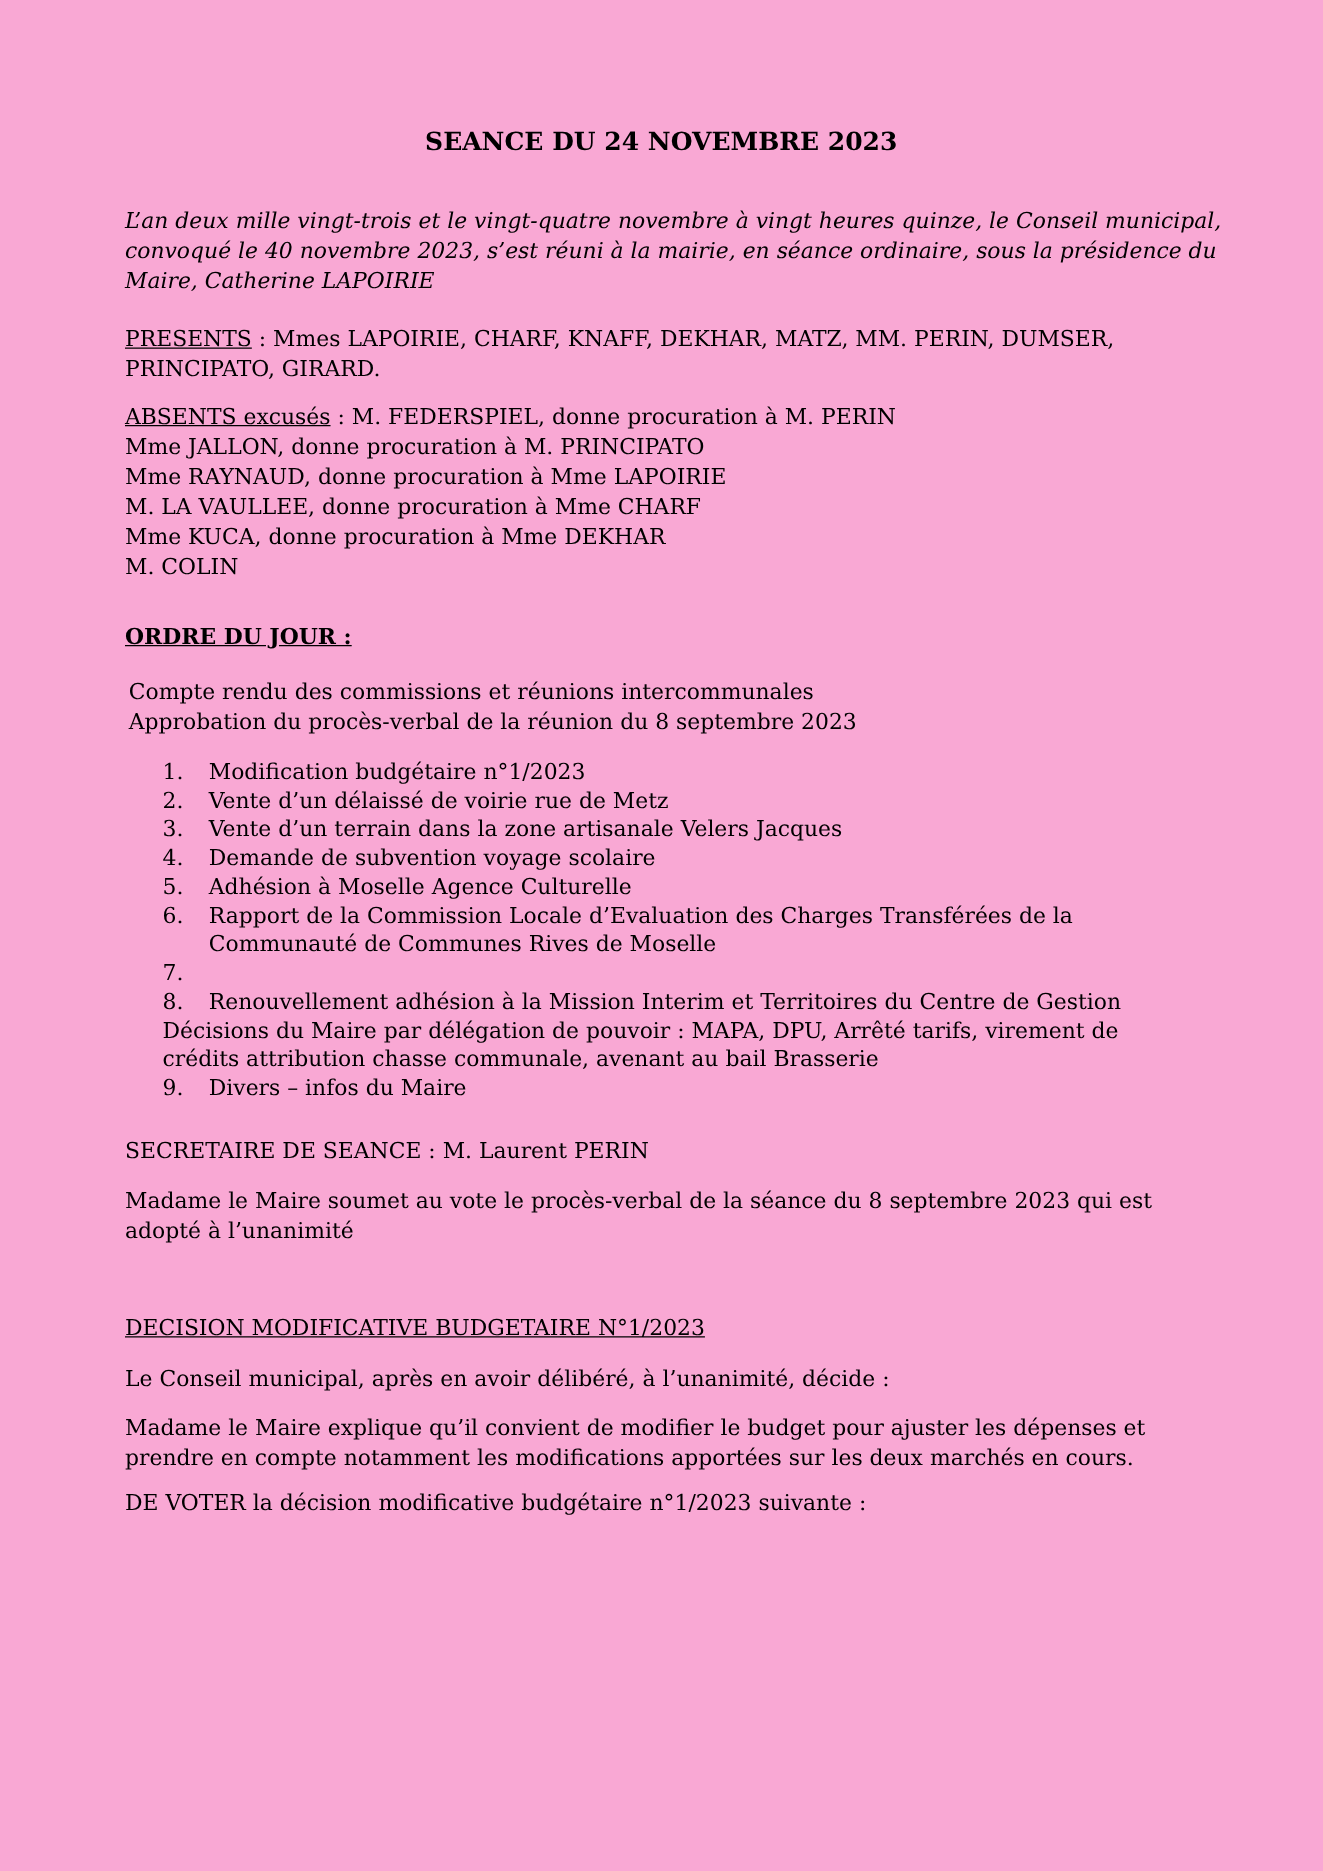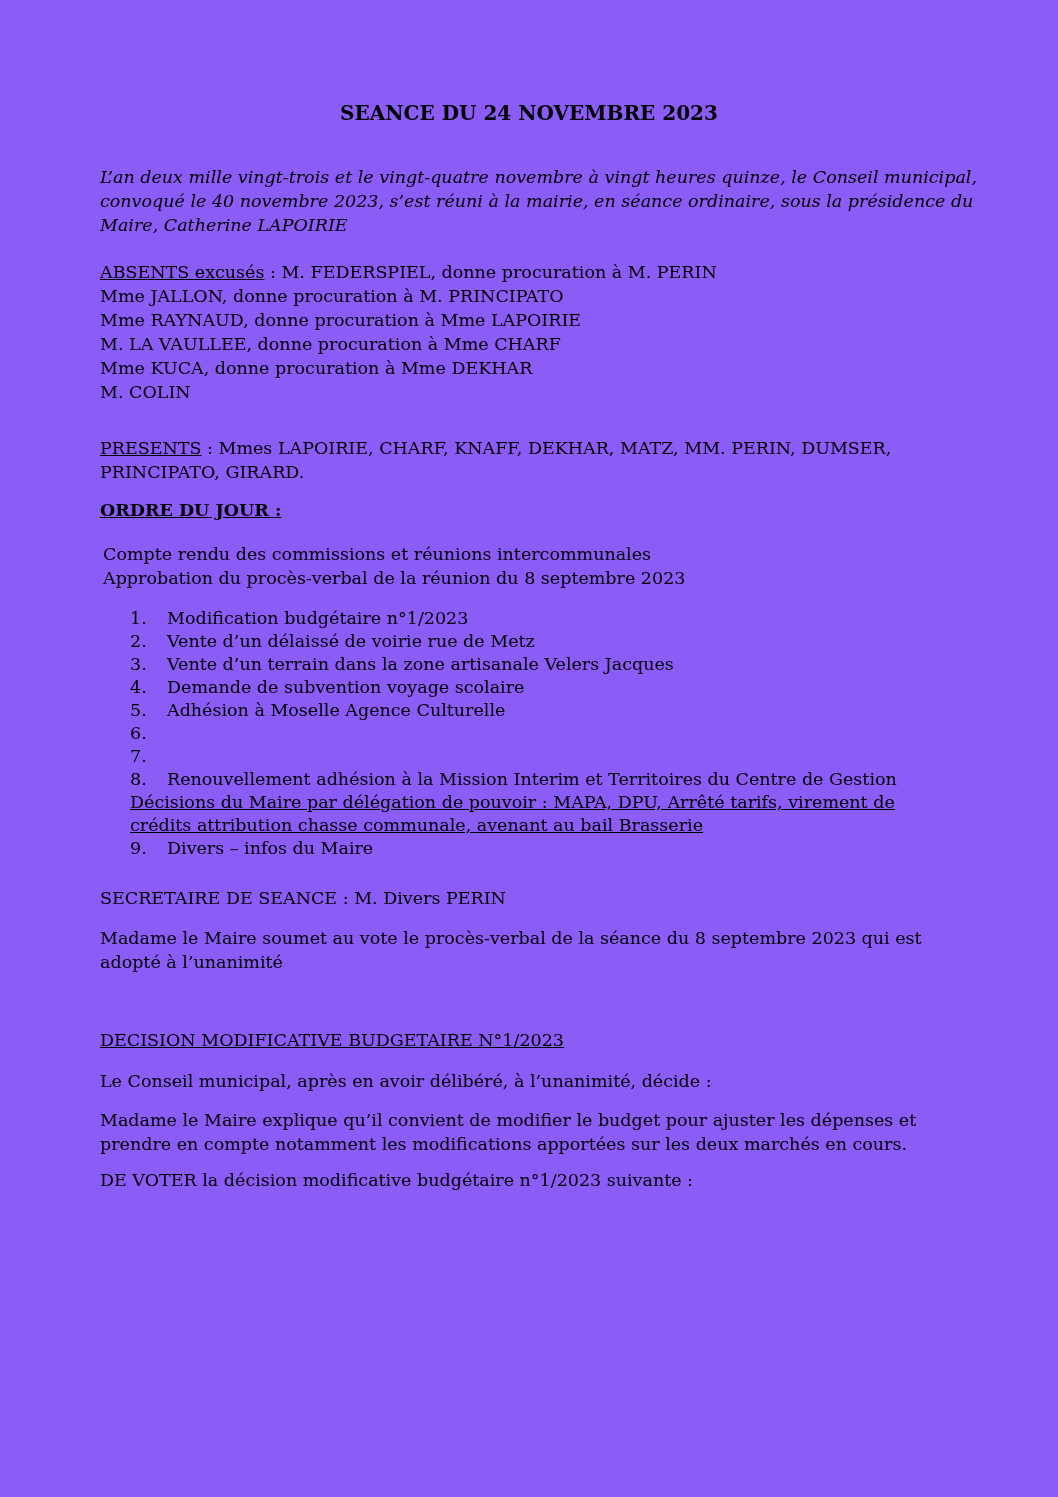--- a/index.html
+++ b/index.html
@@ -2,21 +2,21 @@
 <html><head>
 <meta charset="utf-8">
 <style>
   html, body { margin: 0; padding: 0; background: #ffffff; }
   .page {
     position: relative;
     width: 1058px;
     height: 1497px;
     box-sizing: border-box;
     padding: 99px 100px 0 100px;
-    background: #8b5cf6;
+    background: #f9a8d4;
     color: #000000;
     font-family: "DejaVu Serif", serif;
     font-size: 17.5px;
     line-height: 24px;
     overflow: hidden;
   }
   .doc-title {
     margin: 0 0 38px 0;
     font-size: 20px;
     font-weight: bold;
@@ -33,21 +33,21 @@
     margin: 0 0 20px 0;
     font-weight: bold;
     text-decoration: underline;
     white-space: pre;
   }
   .ordre-intro { padding-left: 3px; margin-bottom: 17px; }
   .agenda { line-height: 23px; margin-bottom: 26px; }
   .agenda-row { display: flex; padding-left: 30px; margin: 0; }
   .agenda-num { flex: none; width: 37px; white-space: pre; }
   .agenda-text { white-space: pre; }
-  .agenda-cont { margin: 0; padding-left: 30px; white-space: pre; text-decoration: underline; }
+  .agenda-cont { margin: 0; padding-left: 30px; white-space: pre; }
   .secretaire-para { margin-bottom: 16px; }
   .votepv-para { margin-bottom: 54px; }
   .decision-heading {
     margin: 0 0 17px 0;
     text-decoration: underline;
     white-space: pre;
   }
   .decision-para1 { margin-bottom: 12px; }
   .conseil-para { margin-bottom: 15px; }
 </style>
@@ -55,29 +55,29 @@
 <body>
 
 <div class="page">
 
   <h1 class="doc-title">SEANCE DU 24 NOVEMBRE 2023</h1>
 
   <p class="para intro">L’an deux mille vingt-trois et le vingt-quatre novembre à vingt heures quinze, le Conseil municipal,
 convoqué le 40 novembre 2023, s’est réuni à la mairie, en séance ordinaire, sous la présidence du
 Maire, Catherine LAPOIRIE</p>
 
+  <p class="para presents-para"><span class="u">PRESENTS</span><span> : Mmes LAPOIRIE, CHARF, KNAFF, DEKHAR, MATZ, MM. PERIN, DUMSER,
+PRINCIPATO, GIRARD.</span></p>
+
   <p class="para absents-para"><span class="u">ABSENTS excusés</span><span> : M. FEDERSPIEL, donne procuration à M. PERIN
 Mme JALLON, donne procuration à M. PRINCIPATO
 Mme RAYNAUD, donne procuration à Mme LAPOIRIE
 M. LA VAULLEE, donne procuration à Mme CHARF
 Mme KUCA, donne procuration à Mme DEKHAR
 M. COLIN</span></p>
-
-  <p class="para presents-para"><span class="u">PRESENTS</span><span> : Mmes LAPOIRIE, CHARF, KNAFF, DEKHAR, MATZ, MM. PERIN, DUMSER,
-PRINCIPATO, GIRARD.</span></p>
 
   <p class="ordre-heading">ORDRE DU JOUR :</p>
 
   <p class="para ordre-intro">Compte rendu des commissions et réunions intercommunales
 Approbation du procès-verbal de la réunion du 8 septembre 2023</p>
 
   <div class="agenda">
     <div class="agenda-row">
         <span class="agenda-num">1.</span>
         <span class="agenda-text">Modification budgétaire n°1/2023</span>
@@ -93,37 +93,39 @@
     <div class="agenda-row">
         <span class="agenda-num">4.</span>
         <span class="agenda-text">Demande de subvention voyage scolaire</span>
       </div>
     <div class="agenda-row">
         <span class="agenda-num">5.</span>
         <span class="agenda-text">Adhésion à Moselle Agence Culturelle</span>
       </div>
     <div class="agenda-row">
         <span class="agenda-num">6.</span>
+        <span class="agenda-text">Rapport de la Commission Locale d’Evaluation des Charges Transférées de la
+Communauté de Communes Rives de Moselle</span>
       </div>
     <div class="agenda-row">
         <span class="agenda-num">7.</span>
       </div>
     <div class="agenda-row">
         <span class="agenda-num">8.</span>
         <span class="agenda-text">Renouvellement adhésion à la Mission Interim et Territoires du Centre de Gestion</span>
       </div>
     <p class="agenda-cont">Décisions du Maire par délégation de pouvoir : MAPA, DPU, Arrêté tarifs, virement de
 crédits attribution chasse communale, avenant au bail Brasserie</p>
     <div class="agenda-row">
         <span class="agenda-num">9.</span>
         <span class="agenda-text">Divers – infos du Maire</span>
       </div>
   </div>
 
-  <p class="para secretaire-para">SECRETAIRE DE SEANCE : M. Divers PERIN</p>
+  <p class="para secretaire-para">SECRETAIRE DE SEANCE : M. Laurent PERIN</p>
 
   <p class="para votepv-para">Madame le Maire soumet au vote le procès-verbal de la séance du 8 septembre 2023 qui est
 adopté à l’unanimité</p>
 
   <p class="decision-heading">DECISION MODIFICATIVE BUDGETAIRE N°1/2023</p>
 
   <p class="para conseil-para">Le Conseil municipal, après en avoir délibéré, à l’unanimité, décide :</p>
 
   <p class="para decision-para1">Madame le Maire explique qu’il convient de modifier le budget pour ajuster les dépenses et
 prendre en compte notamment les modifications apportées sur les deux marchés en cours.</p>

